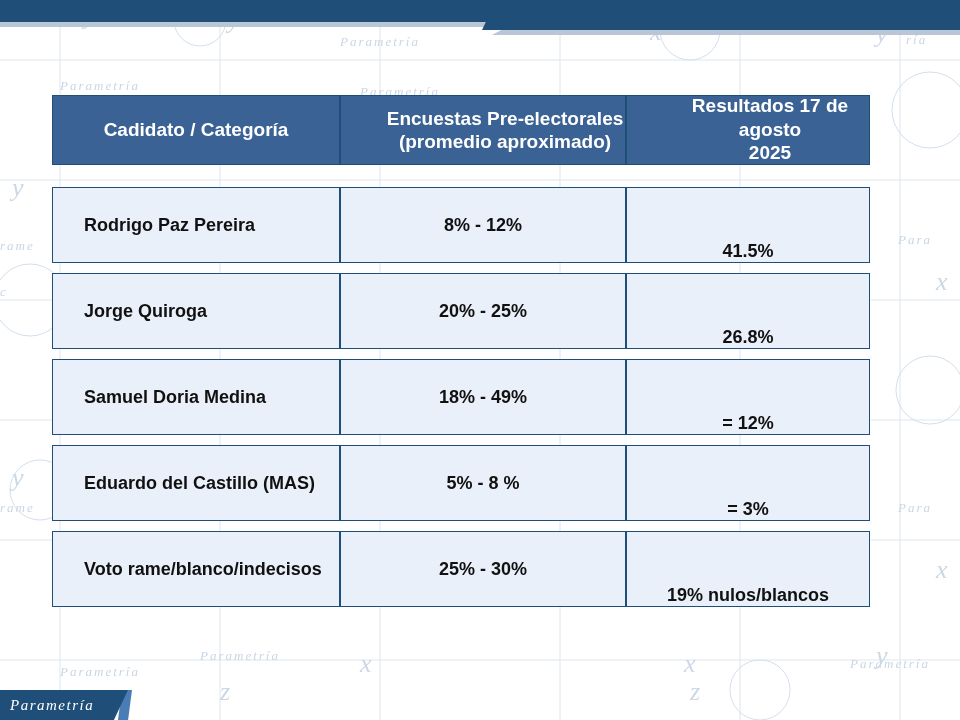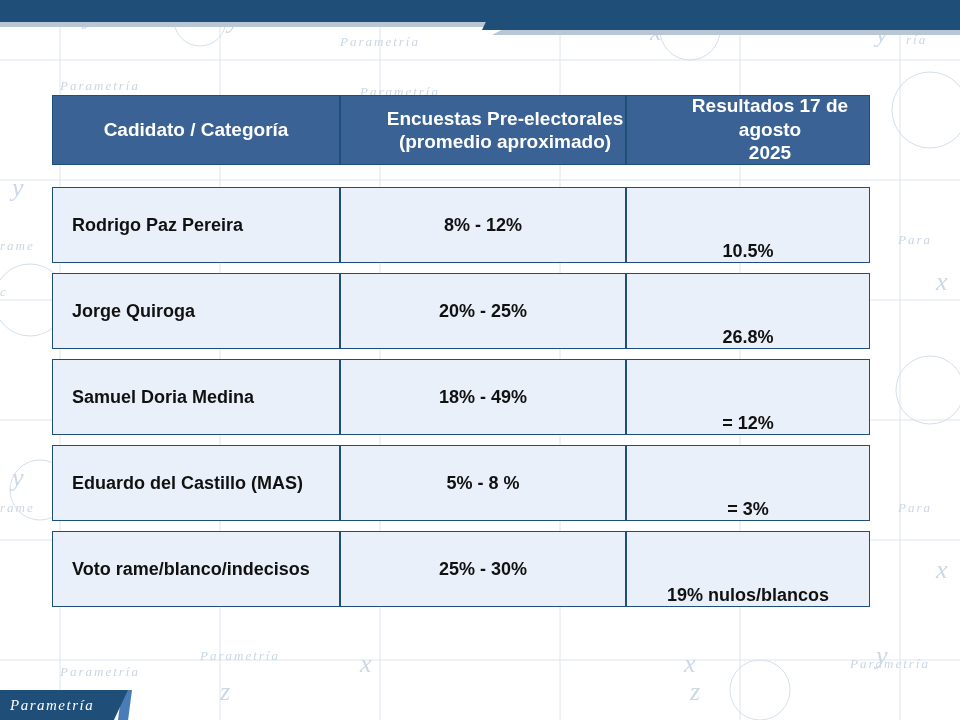--- a/index.html
+++ b/index.html
@@ -115,21 +115,21 @@
 
   .body-row .cell {
     background: #eaf0f9;
     color: #111111;
     font-size: 18px;
     font-weight: bold;
     height: 76px;
   }
   .c1 {
     width: 288px;
-    padding-left: 19px;
+    padding-left: 31px;
   }
   .c2 {
     width: 286px;
     justify-content: center;
     text-align: center;
   }
   .c3 {
     width: 244px;
     justify-content: center;
     text-align: center;
@@ -273,21 +273,21 @@
         <div>
           <div>Resultados 17 de agosto</div>
           <div>2025</div>
         </div>
       </div>
     </div>
 
     <div class="row body-row">
       <div class="cell c1">Rodrigo Paz Pereira</div>
       <div class="cell c2">8% - 12%</div>
-      <div class="cell c3">10.5%</div>
+      <div class="cell c3">41.5%</div>
     </div>
 
     <div class="row body-row">
       <div class="cell c1">Jorge Quiroga</div>
       <div class="cell c2">20% - 25%</div>
       <div class="cell c3">26.8%</div>
     </div>
 
     <div class="row body-row">
       <div class="cell c1">Samuel Doria Medina</div>

